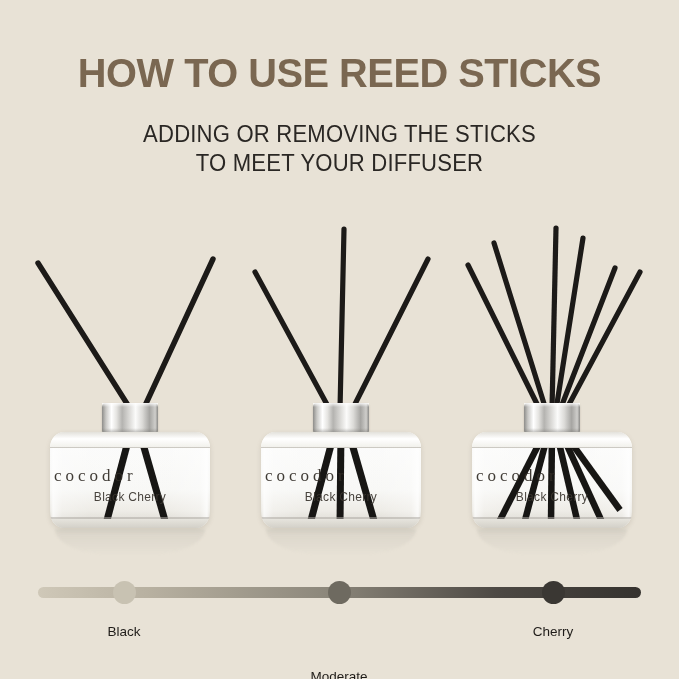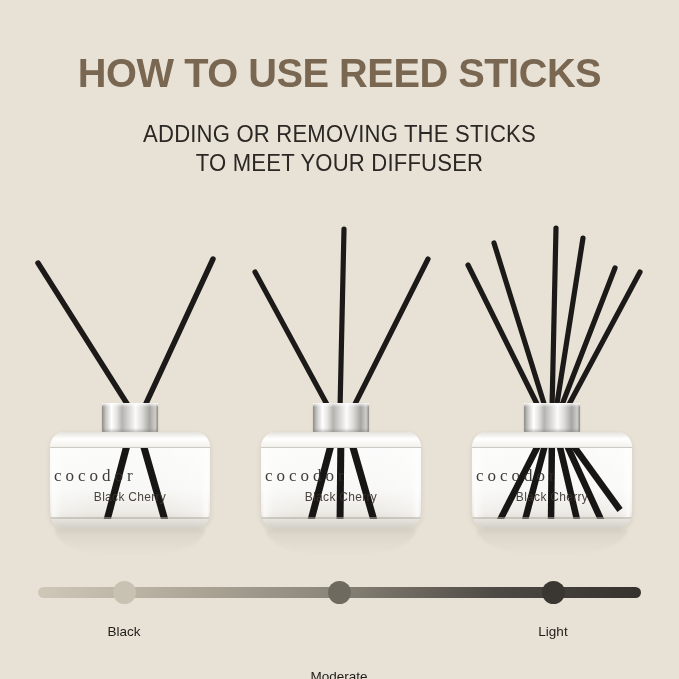--- a/index.html
+++ b/index.html
@@ -257,15 +257,15 @@
   </div>
 
   <div class="slider-track"></div>
 
   <div class="dot" style="left:113px;background:#c8c2b2;"></div>
   <div class="dot" style="left:328px;background:#6e6a60;"></div>
   <div class="dot" style="left:542px;background:#3a3733;"></div>
 
   <div class="slider-label" style="left:64px;">Black</div>
   <div class="slider-label" style="left:279px;margin-top:45px;">Moderate</div>
-  <div class="slider-label" style="left:493px;">Light</div>
+  <div class="slider-label" style="left:493px;">Cherry</div>
 
 </div>
 
 </body></html>

